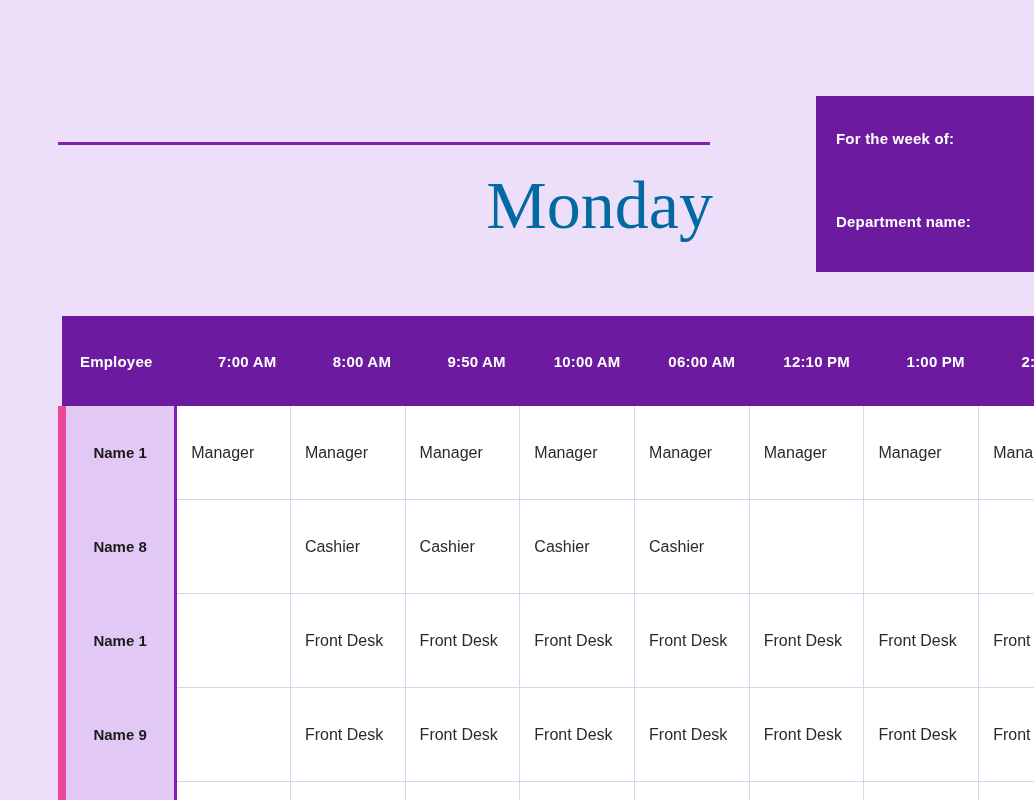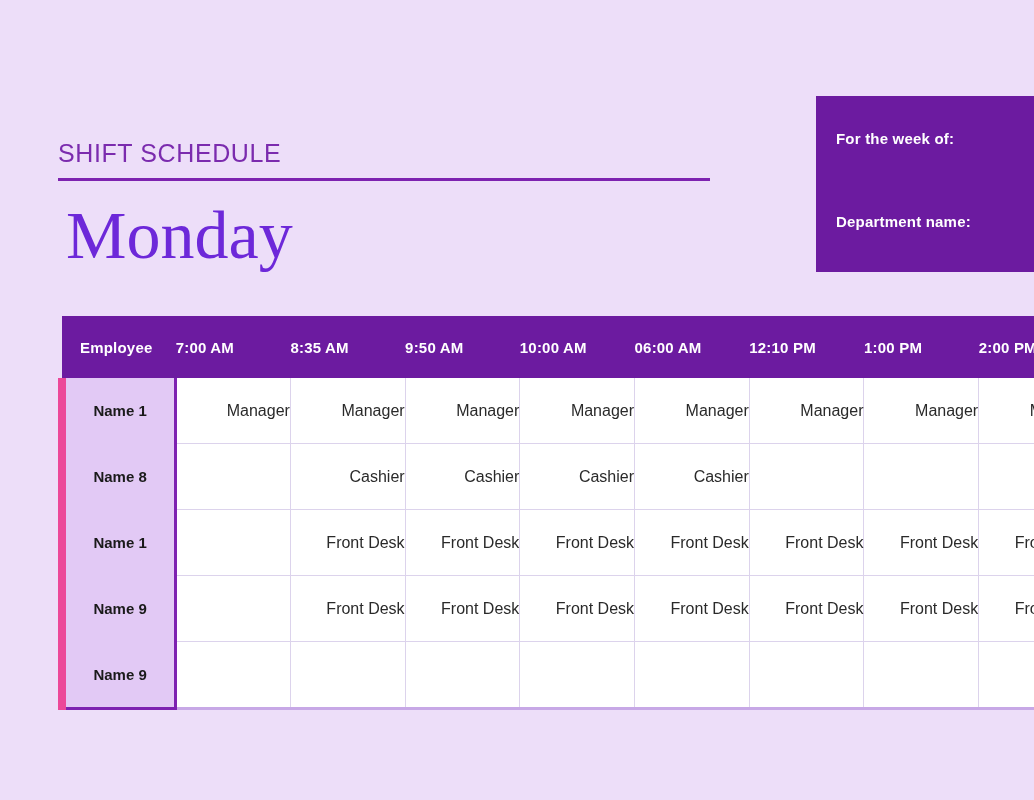--- a/index.html
+++ b/index.html
@@ -33,25 +33,26 @@
   }
   .title-rule {
     height: 3px;
     background: #7D22B0;
     width: 652px;
     margin-top: 2px;
   }
   .day-title {
     font-family: "Liberation Serif", serif;
     font-size: 68px;
-    color: #6d28d9;
+    color: #0369a1;
     line-height: 1.0;
-    margin-top: 20px;
+    margin-top: 26px;
     margin-left: 8px;
     font-weight: 400;
+    text-align: right;
   }
 
   
   .info-panel {
     position: absolute;
     left: 816px;
     top: 96px;
     width: 240px;
     height: 176px;
     background: #6C1BA0;
@@ -76,34 +77,34 @@
     width: 1000px;
     overflow: hidden;
   }
   table.schedule {
     border-collapse: collapse;
     table-layout: fixed;
     width: 1036px;
   }
   table.schedule th,
   table.schedule td {
-    padding: 0;
+    padding: 14px;
     margin: 0;
   }
 
   
   thead tr {
     background: #6C1BA0;
   }
   thead th {
     height: 62px;
     color: #FFFFFF;
     font-size: 15px;
     font-weight: bold;
-    text-align: left;
+    text-align: right;
     vertical-align: middle;
     letter-spacing: 0.2px;
   }
   thead th.employee-head {
     text-align: left;
     padding-left: 18px;
     width: 108px;
   }
 
   
@@ -120,35 +121,34 @@
   }
   tbody tr:last-child td.name-cell {
     border-bottom: 3px solid #7D22B0;
   }
 
   
   td.shift-cell {
     background: #FFFFFF;
     color: #2A2A2A;
     font-size: 16px;
-    text-align: right;
+    text-align: left;
     vertical-align: middle;
     border-right: 1px solid #DCD3EC;
     border-bottom: 1px solid #DCD3EC;
     height: 65px;
   }
   tbody tr:last-child td.shift-cell {
     border-bottom: 3px solid #C7A8E6;
   }
 </style>
 </head>
 <body>
 
 <div class="header-area">
-  <div class="kicker">SHIFT SCHEDULE</div>
   <div class="title-rule"></div>
   <div class="day-title">Monday</div>
 </div>
 
 <div class="info-panel">
   <div class="info-label">For the week of:</div>
   <div class="info-label second">Department name:</div>
 </div>
 
 <div class="table-wrap">
@@ -161,21 +161,21 @@
       <col style="width:109px">
       <col style="width:109px">
       <col style="width:109px">
       <col style="width:109px">
       <col style="width:109px">
     </colgroup>
     <thead>
       <tr>
         <th class="employee-head">Employee</th>
         <th>7:00 AM</th>
-        <th>8:35 AM</th>
+        <th>8:00 AM</th>
         <th>9:50 AM</th>
         <th>10:00 AM</th>
         <th>06:00 AM</th>
         <th>12:10 PM</th>
         <th>1:00 PM</th>
         <th>2:00 PM</th>
       </tr>
     </thead>
     <tbody>
       <tr>

